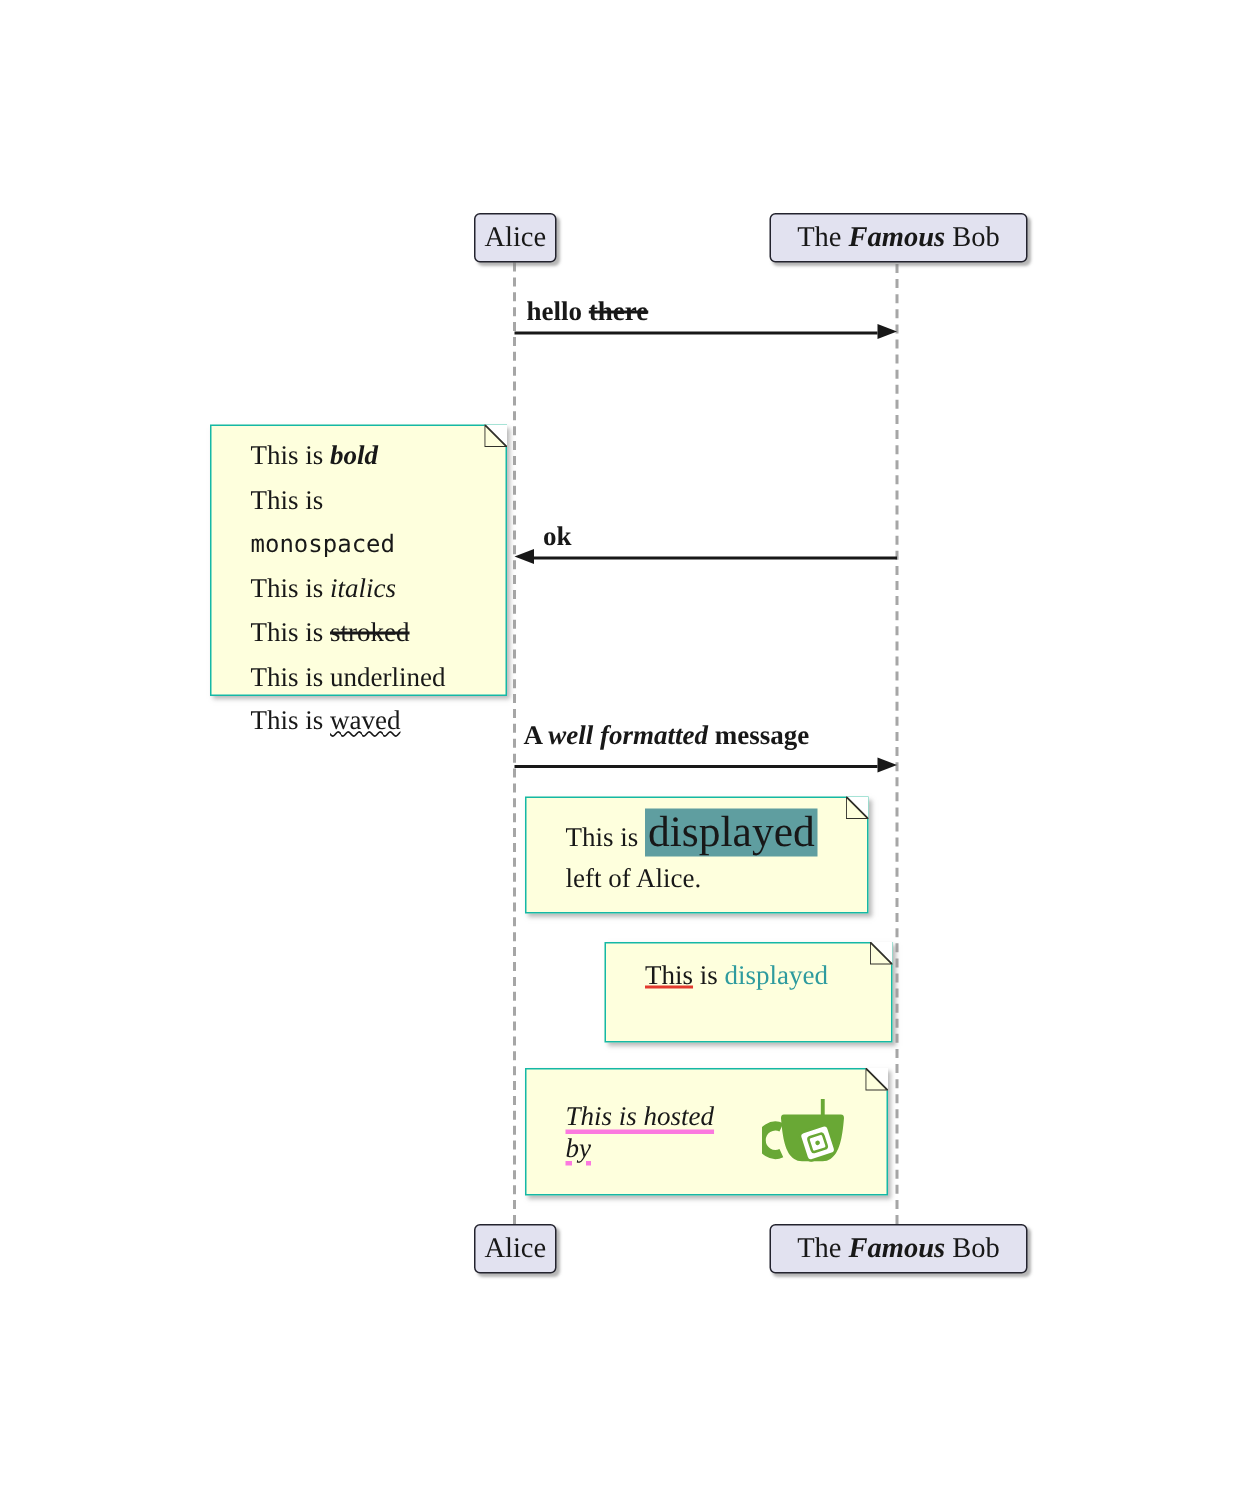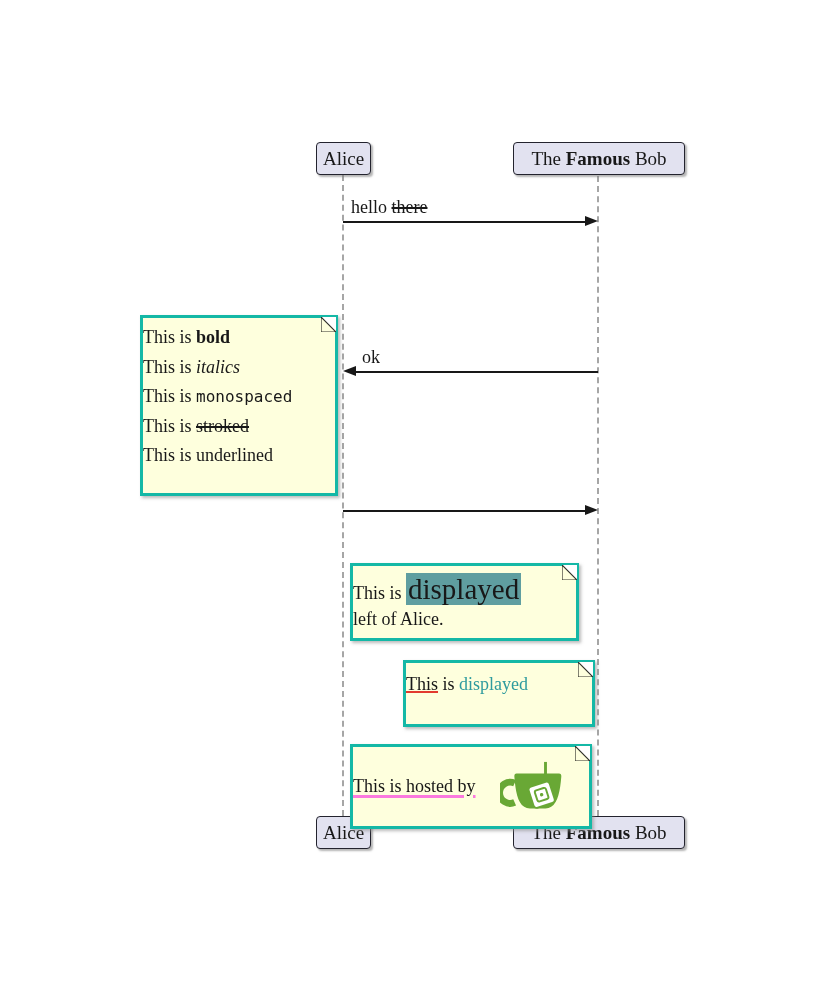--- a/index.html
+++ b/index.html
@@ -17,51 +17,51 @@
     position:absolute; background:#E2E2F0; border:1.5px solid #23232E;
     border-radius:4px; box-shadow:2px 2px 2px rgba(120,120,120,0.55);
     display:flex; align-items:center; justify-content:center;
     font-size:19px; white-space:nowrap; box-sizing:border-box;
   }
   #pa-top{left:316px; top:142px; width:55px;  height:33px;}
   #pb-top{left:513px; top:142px; width:172px; height:33px;}
   #pa-bot{left:316px; top:816px; width:55px;  height:33px;}
   #pb-bot{left:513px; top:816px; width:172px; height:33px;}
   
-  .msg-label{position:absolute; white-space:nowrap; font-size:18px;}
+  .msg-label{position:absolute; white-space:nowrap; font-size:18px;font-weight:bold;}
   .msg-line{position:absolute; height:1.5px; background:#181818;}
   .arrow-right{position:absolute; width:0; height:0;
     border-top:5.5px solid transparent; border-bottom:5.5px solid transparent;
     border-left:13px solid #181818;}
   .arrow-left{position:absolute; width:0; height:0;
     border-top:5.5px solid transparent; border-bottom:5.5px solid transparent;
     border-right:13px solid #181818;}
   #m1-label{left:351px; top:197px;}
   #m1-line{left:343px; top:221px; width:242px;}
   #m1-head{left:585px; top:216px;}
   #m2-label{left:362px; top:347px;}
   #m2-line{left:356px; top:371px; width:242px;}
   #m2-head{left:343px; top:366px;}
   #m3-label{left:349px; top:480px;}
   #m3-line{left:343px; top:510px; width:242px;}
   #m3-head{left:585px; top:505px;}
   
   .note{
-    position:absolute; background:#FEFFDD; border:3px solid #14b8a6;
+    position:absolute; background:#FEFFDD; border:1px solid #14b8a6;
     box-shadow:2px 2px 3px rgba(140,140,140,0.6);
-    box-sizing:border-box; padding:5px 0;margin-top:32px;
+    box-sizing:border-box; padding:5px 26px;
   }
   .fold{position:absolute; top:-1px; right:-1px;}
   #note-styles{left:140px; top:283px; width:198px; height:181px; line-height:29.5px;}
   #note-left-alice{left:350px; top:531px; width:229px; height:78px; padding-top:7px;}
   #note-left-bob{left:403px; top:628px; width:192px; height:67px; line-height:28px; padding-top:7px;}
   #note-hosted{left:350px; top:712px; width:242px; height:85px;
-    display:flex; align-items:center; gap:24px;}
+    display:flex; align-items:center; gap:24px;font-style:italic;}
   
-  .b{font-weight:bold;}
+  .b{font-weight:bold;font-style:italic;}
   .i{font-style:italic;}
   .mono{font-family:"DejaVu Sans Mono","Liberation Mono",monospace; font-size:16px;}
   .strike{text-decoration:line-through; text-decoration-thickness:1.5px;}
   .strike-red{text-decoration:line-through; text-decoration-color:#E23A2E; text-decoration-thickness:2px; font-weight:bold;}
   .u{text-decoration-thickness:1.5px;}
   .u-red{text-decoration:underline; text-decoration-color:#E23A2E; text-decoration-thickness:2px;}
   .wavy{text-decoration:underline wavy; text-decoration-thickness:1px;}
   .u-pink{text-decoration:underline; text-decoration-color:#FB79DF; text-decoration-thickness:2.5px; text-underline-offset:3px;}
   .teal{color:#2E9B9E;}
   .purple{color:#800080; font-weight:bold;}
@@ -90,33 +90,35 @@
   </div>
 
   <div class="msg-label" id="m1-label"><span>hello </span><span class="strike">there</span></div>
   <div class="msg-line" id="m1-line"></div>
   <div class="arrow-right" id="m1-head"></div>
 
   <div class="msg-label" id="m2-label">ok</div>
   <div class="msg-line" id="m2-line"></div>
   <div class="arrow-left" id="m2-head"></div>
 
+  <div class="msg-label" id="m3-label"><span>A </span><span class="i">well formatted</span><span> message</span></div>
   <div class="msg-line" id="m3-line"></div>
   <div class="arrow-right" id="m3-head"></div>
 
   <div class="note" id="note-styles">
     <svg class="fold" width="15" height="15" viewBox="0 0 15 15">
       <path d="M0 0 H15 V15 Z" fill="#ffffff"></path>
       <path d="M0 0 L15 15 L0 15 Z" fill="#FEFFDD" stroke="#30302A" stroke-width="1.2"></path>
     </svg>
     <div><span>This is </span><span class="b">bold</span></div>
+    <div><span>This is </span><span class="mono">monospaced</span></div>
     <div><span>This is </span><span class="i">italics</span></div>
-    <div><span>This is </span><span class="mono">monospaced</span></div>
     <div><span>This is </span><span class="strike">stroked</span></div>
     <div><span>This is </span><span class="u">underlined</span></div>
+    <div><span>This is </span><span class="wavy">waved</span></div>
   </div>
 
   <div class="note" id="note-left-alice">
     <svg class="fold" width="15" height="15" viewBox="0 0 15 15">
       <path d="M0 0 H15 V15 Z" fill="#ffffff"></path>
       <path d="M0 0 L15 15 L0 15 Z" fill="#FEFFDD" stroke="#30302A" stroke-width="1.2"></path>
     </svg>
     <div><span>This is </span><span class="big-hl">displayed</span></div>
     <div class="line2-gap"><span class="u">left of</span><span> Alice.</span></div>
   </div>

